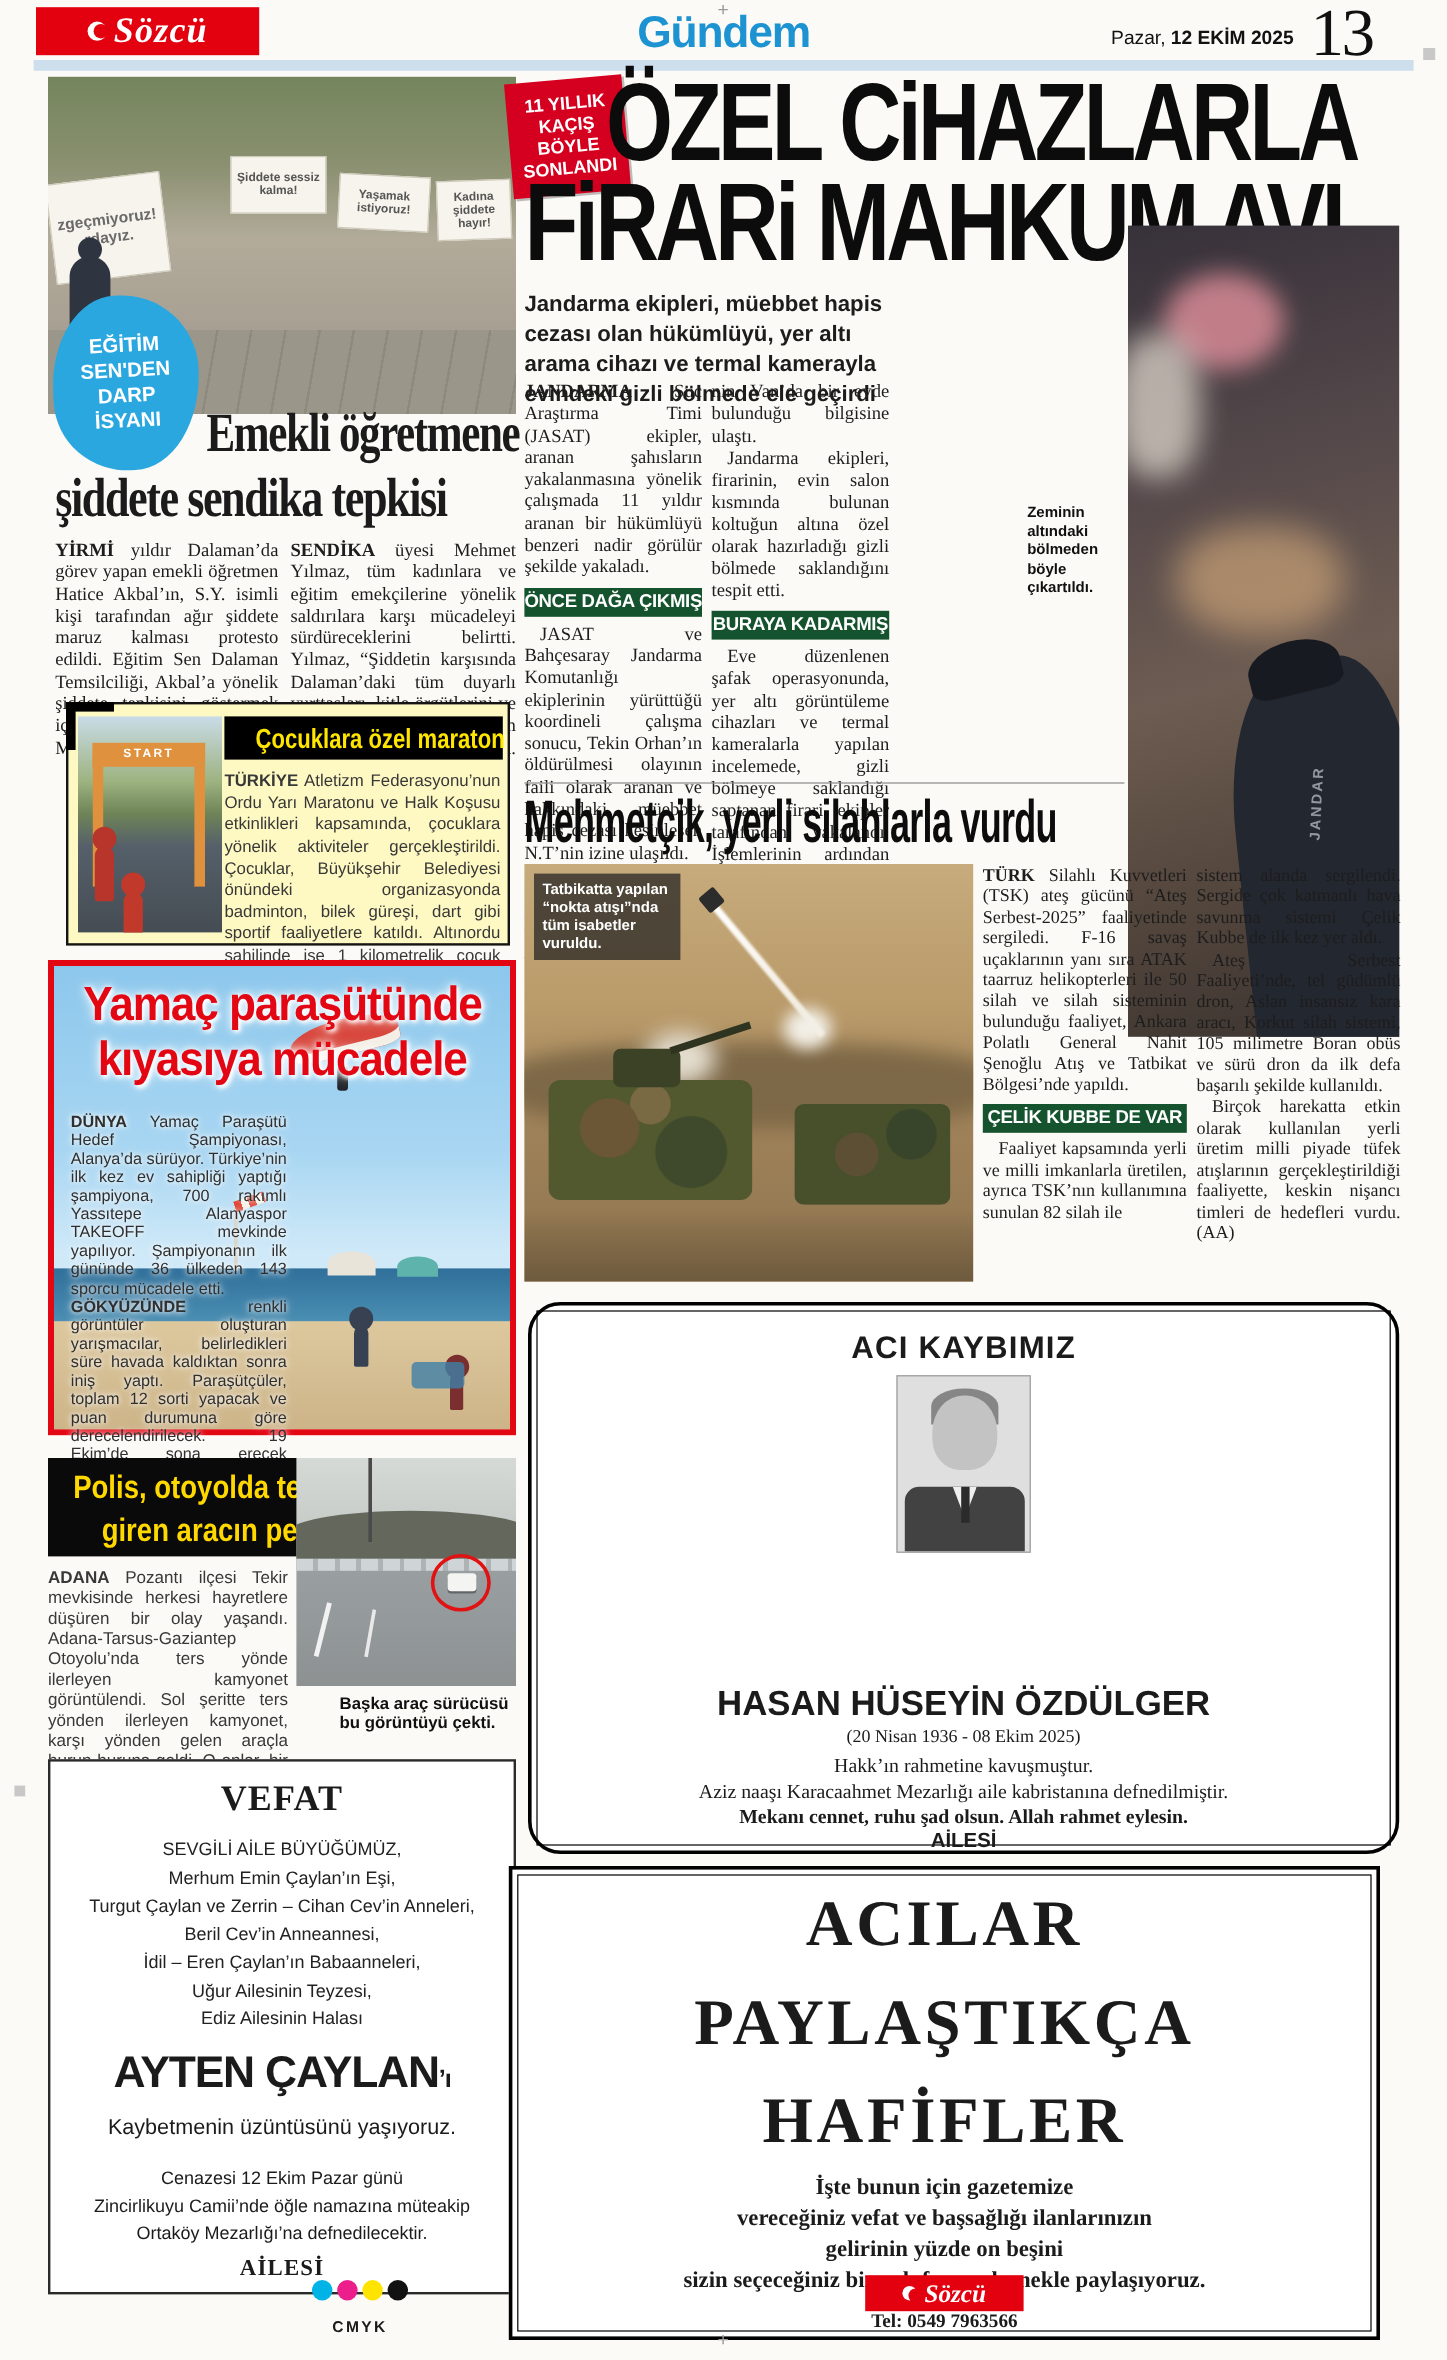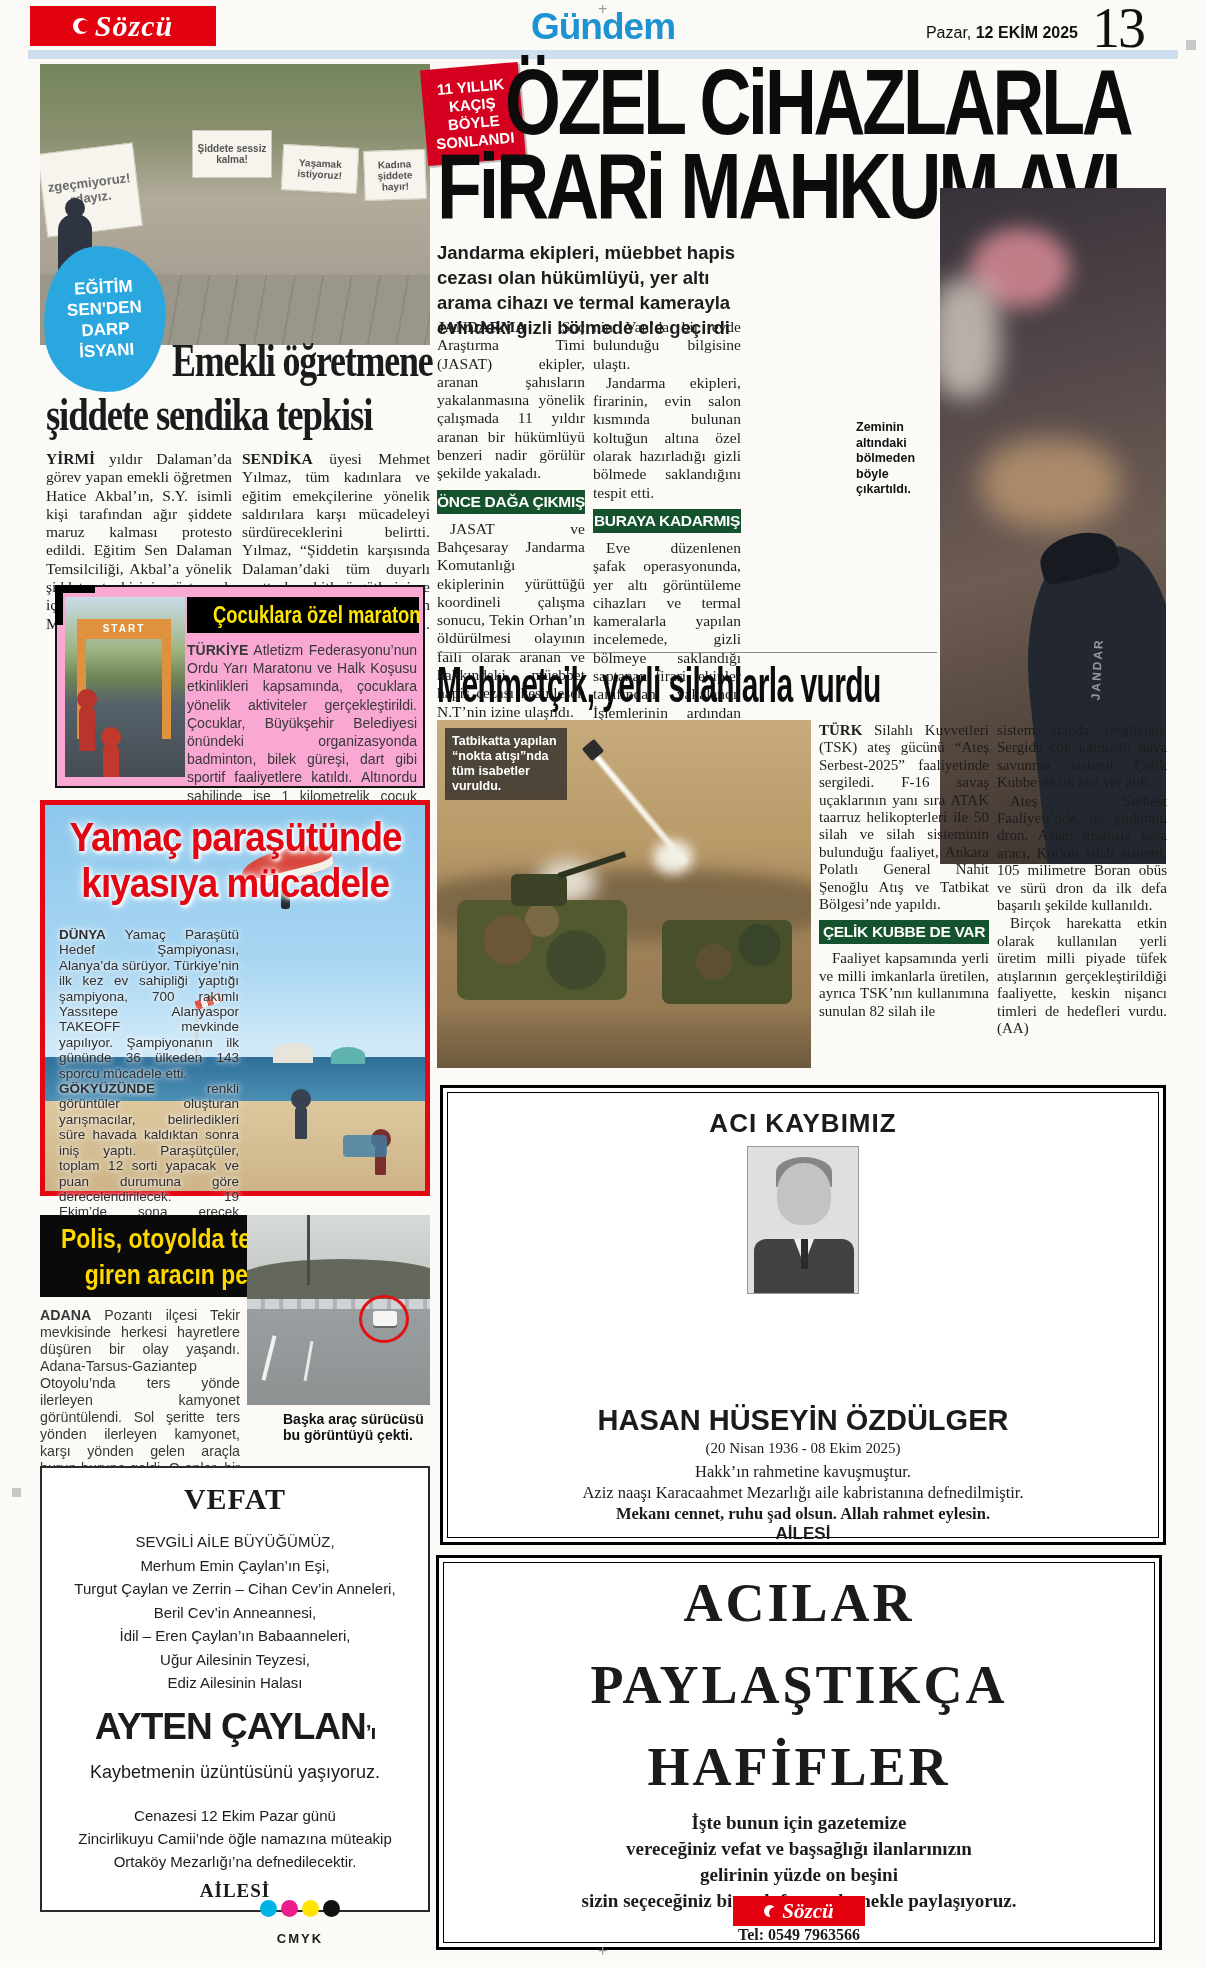--- a/index.html
+++ b/index.html
@@ -118,21 +118,21 @@
     <span class="cond" style="transform:scaleX(.80);">şiddete sendika tepkisi</span>
   </div>
 
   <div class="abs serif-body" style="left:46px; top:450px; width:186px;">
     <p><span class="lead">YİRMİ</span><span> yıldır Dalaman’da görev yapan emekli öğretmen Hatice Akbal’ın, S.Y. isimli kişi tarafından ağır şiddete maruz kalması protesto edildi. Eğitim Sen Dalaman Temsilciliği, Akbal’a yönelik şiddete tepkisini göstermek için Dalaman Cumhuriyet Meydanı’nda bir araya geldi.</span></p>
   </div>
   <div class="abs serif-body" style="left:242px; top:450px; width:188px;">
     <p><span class="lead">SENDİKA</span><span> üyesi Mehmet Yılmaz, tüm kadınlara ve eğitim emekçilerine yönelik saldırılara karşı mücadeleyi sürdüreceklerini belirtti. Yılmaz, “Şiddetin karşısında Dalaman’daki tüm duyarlı yurttaşları, kitle örgütlerini ve kamuoyunu örgütlü tutum almaya çağırıyoruz” dedi. (ANKA)</span></p>
   </div>
 
-  <div class="abs" style="left:55px; top:585px; width:370px; height:203px; border:2px solid #141414; background:#f9a8d4;">
+  <div class="abs" style="left:55px; top:585px; width:370px; height:203px; border:2px solid #141414; background:#fef9c3;">
     <div class="abs" style="left:-2px; top:-2px; width:40px; height:8px; background:#000;"></div>
     <div class="abs" style="left:-2px; top:-2px; width:8px; height:40px; background:#000;"></div>
     <div class="photo" style="left:8px; top:10px; width:120px; height:180px;
          background:linear-gradient(180deg,#c9dce8 0%,#9db380 30%,#6f8457 45%,#55606a 60%,#454c53 100%);">
       <div class="abs" style="left:12px; top:22px; width:94px; height:120px; border:9px solid #e0913d; border-bottom:none; border-radius:12px 12px 0 0;"></div>
       <div class="abs" style="left:12px; top:22px; width:94px; height:20px; background:#e0913d; color:#fff; font-family:'Liberation Sans',sans-serif; font-weight:bold; font-size:10px; text-align:center; line-height:20px; letter-spacing:2px;">START</div>
       <div class="person abs" style="left:14px; top:108px; width:16px; height:46px; background:#b8352c;"></div>
       <div class="person abs" style="left:38px; top:100px; width:16px; height:52px; background:#c0392b;"></div>
 
     </div>
@@ -294,39 +294,39 @@
     <p><span class="lead">TÜRK</span><span> Silahlı Kuvvetleri (TSK) ateş gücünü “Ateş Serbest-2025” faaliyetinde sergiledi. F-16 savaş uçaklarının yanı sıra ATAK taarruz helikopterleri ile 50 silah ve silah sisteminin bulunduğu faaliyet, Ankara Polatlı General Nahit Şenoğlu Atış ve Tatbikat Bölgesi’nde yapıldı.</span></p>
     <div class="redbar">ÇELİK KUBBE DE VAR</div>
     <p class="ind">Faaliyet kapsamında yerli ve milli imkanlarla üretilen, ayrıca TSK’nın kullanımına sunulan 82 silah ile</p>
   </div>
   <div class="abs serif-body" style="left:997px; top:722px; width:170px; font-size:15px; line-height:17.4px;">
     <p>sistem alanda sergilendi. Sergide çok katmanlı hava savunma sistemi Çelik Kubbe de ilk kez yer aldı.</p>
     <p class="ind">Ateş Serbest Faaliyeti’nde, tel güdümlü dron, Aslan insansız kara aracı, Korkut silah sistemi, 105 milimetre Boran obüs ve sürü dron da ilk defa başarılı şekilde kullanıldı.</p>
     <p class="ind">Birçok harekatta etkin olarak kullanılan yerli üretim milli piyade tüfek atışlarının gerçekleştirildiği faaliyette, keskin nişancı timleri de hedefleri vurdu. (AA)</p>
   </div>
 
-  <div class="abs framed" style="left:440px; top:1085px; width:726px; height:460px;">
+  <div class="abs framed" style="left:440px; top:1085px; width:726px; height:460px;border-radius:27px;">
     <div class="framed-inner"></div>
     <div class="abs center" style="left:0; right:0; top:20px; font-family:'Liberation Sans',sans-serif; font-weight:800; font-size:26px; letter-spacing:1px;">ACI KAYBIMIZ</div>
     <div class="abs" style="left:50%; transform:translateX(-50%); top:58px; width:112px; height:148px; background:#e2dfda; border:1px solid #9a9a9a; overflow:hidden; filter:grayscale(1);">
       <div class="abs" style="left:28px; top:10px; width:56px; height:30px; background:#8d857c; border-radius:50% 50% 0 0;"></div>
       <div class="abs" style="left:29px; top:16px; width:54px; height:62px; background:#c9c2b6; border-radius:48% 48% 42% 42%;"></div>
       <div class="abs" style="left:6px; bottom:0; width:100px; height:54px; background:#45423e; border-radius:12px 12px 0 0;"></div>
       <div class="abs" style="left:46px; bottom:28px; width:20px; height:26px; background:#efefec; clip-path:polygon(0 0,100% 0,50% 100%);"></div>
       <div class="abs" style="left:53px; bottom:24px; width:7px; height:30px; background:#2e2b28;"></div>
     </div>
     <div class="abs center" style="left:0; right:0; top:316px; font-family:'Liberation Sans',sans-serif; font-weight:800; font-size:29px;">HASAN HÜSEYİN ÖZDÜLGER</div>
     <div class="abs center" style="left:0; right:0; top:352px; font-size:15px;">(20 Nisan 1936 - 08 Ekim 2025)</div>
     <div class="abs center" style="left:0; right:0; top:395px; font-size:16.5px;">Aziz naaşı Karacaahmet Mezarlığı aile kabristanına defnedilmiştir.</div>
     <div class="abs center" style="left:0; right:0; top:374px; font-size:16.5px;">Hakk’ın rahmetine kavuşmuştur.</div>
     <div class="abs center" style="left:0; right:0; top:416px; font-size:16.5px; font-weight:bold;">Mekanı cennet, ruhu şad olsun. Allah rahmet eylesin.</div>
     <div class="abs center" style="left:0; right:0; top:436px; font-family:'Liberation Sans',sans-serif; font-weight:800; font-size:17px;">AİLESİ</div>
   </div>
 
-  <div class="abs framed" style="left:436px; top:1555px; width:726px; height:395px;">
+  <div class="abs framed" style="left:424px; top:1555px; width:726px; height:395px;">
     <div class="framed-inner"></div>
     <div class="abs center" style="left:0; right:0; top:14px; font-family:'Liberation Serif',serif; font-weight:bold; font-size:54px; letter-spacing:3px;">ACILAR</div>
     <div class="abs center" style="left:0; right:0; top:96px; font-family:'Liberation Serif',serif; font-weight:bold; font-size:54px; letter-spacing:3px;">PAYLAŞTIKÇA</div>
     <div class="abs center" style="left:0; right:0; top:178px; font-family:'Liberation Serif',serif; font-weight:bold; font-size:54px; letter-spacing:3px;">HAFİFLER</div>
     <div class="abs center" style="left:0; right:0; top:252px; font-family:'Liberation Serif',serif; font-weight:bold; font-size:19px; line-height:26px;">
       <div>İşte bunun için gazetemize</div>
       <div>vereceğiniz vefat ve başsağlığı ilanlarınızın</div>
       <div>gelirinin yüzde on beşini</div>
       <div>sizin seçeceğiniz bir vakıf veya dernekle paylaşıyoruz.</div>
     </div>

